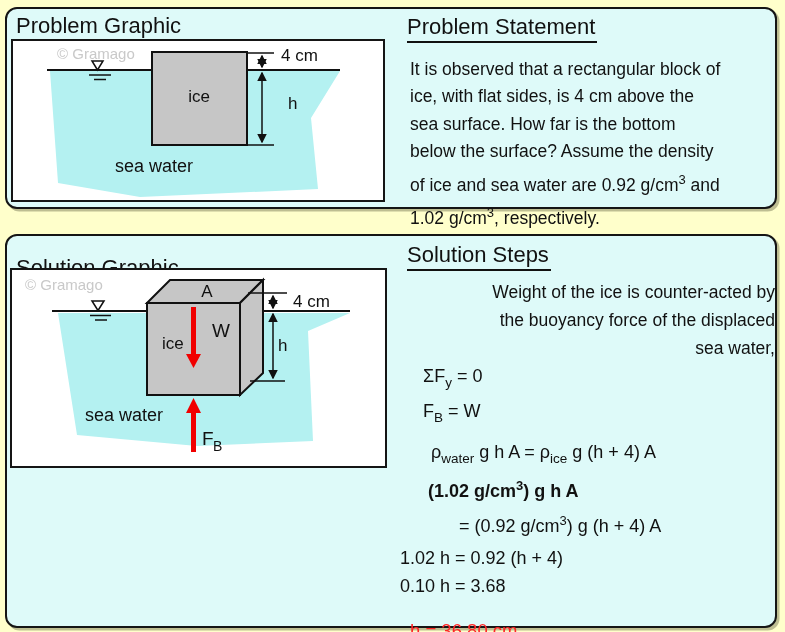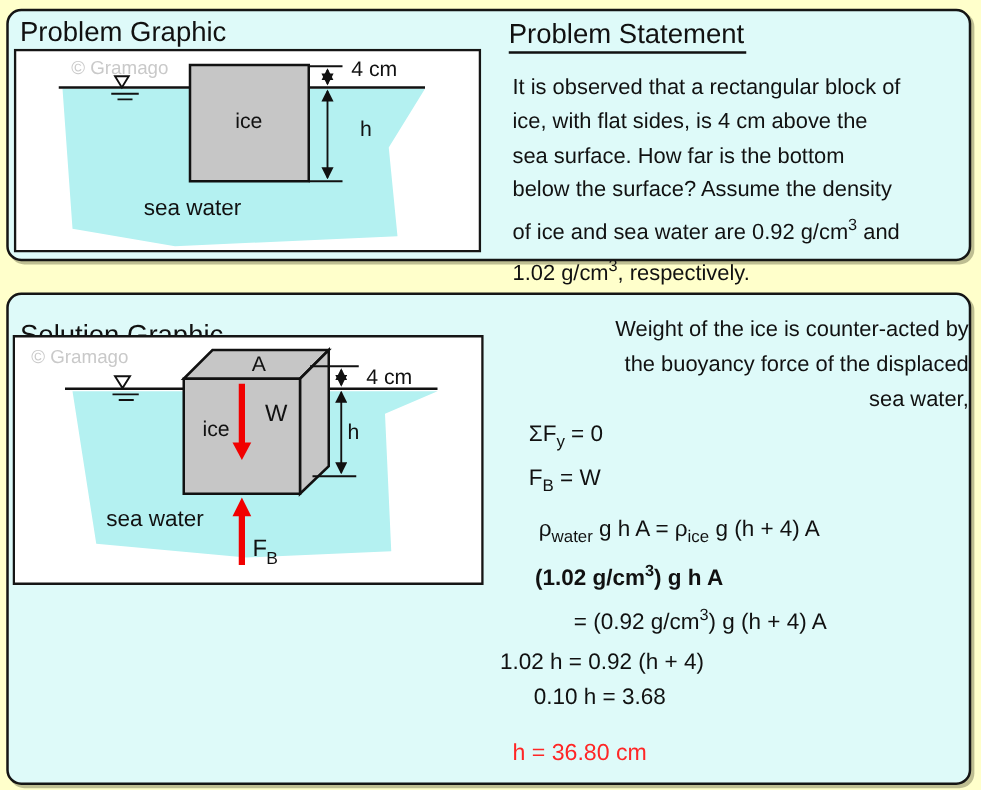--- a/index.html
+++ b/index.html
@@ -101,27 +101,28 @@
     <text class="t18" x="75" y="153">sea water</text>
     <line class="thin" x1="238" y1="25" x2="277" y2="25"></line>
     <line class="thin" x1="263" y1="28" x2="263" y2="40" marker-start="url(#ahB)" marker-end="url(#ahB)"></line>
     <text class="t17" x="283" y="39">4 cm</text>
     <line class="thin" x1="263" y1="46" x2="263" y2="110" marker-start="url(#ahB)" marker-end="url(#ahB)"></line>
     <line class="thin" x1="240" y1="113" x2="275" y2="113"></line>
     <text class="t17" x="268" y="83">h</text>
   </svg>
 
   <div class="col" style="top:6px;width:375px;">
+    <div class="hd underlined" style="position:static;display:inline-block;margin-left:7px;">Solution Steps</div>
     <div class="bodytext" style="margin-top:7px;line-height:28px;text-align:right;">
       <div>Weight of the ice is counter-acted by</div>
       <div>the buoyancy force of the displaced</div>
       <div>sea water,</div>
     </div>
     <div class="eq" style="margin-left:23px;"><span>ΣF</span><sub>y</sub><span> = 0</span></div>
     <div class="eq" style="margin-left:23px;"><span>F</span><sub>B</sub><span> = W</span></div>
     <div class="eq" style="margin-left:31px;margin-top:8px;line-height:26px;"><span>ρ</span><sub>water</sub><span> g h A = </span><span>ρ</span><sub>ice</sub><span> g (h + 4) A</span></div>
     <div class="eq" style="margin-left:28px;font-weight:bold;"><span>(1.02 g/cm</span><sup>3</sup><span>) g h A</span></div>
     <div class="eq" style="margin-left:59px;margin-top:2px;"><span>= (0.92 g/cm</span><sup>3</sup><span>) g (h + 4) A</span></div>
     <div class="eq" style="margin-top:4px;"><span>1.02 h = 0.92 (h + 4)</span></div>
-    <div class="eq" style="margin-left:27px;"><span>0.10 h = 3.68</span></div>
+    <div class="eq" style=""><span>0.10 h = 3.68</span></div>
     <div class="answer">h = 36.80 cm</div>
   </div>
 </div>
 
 </body></html>

